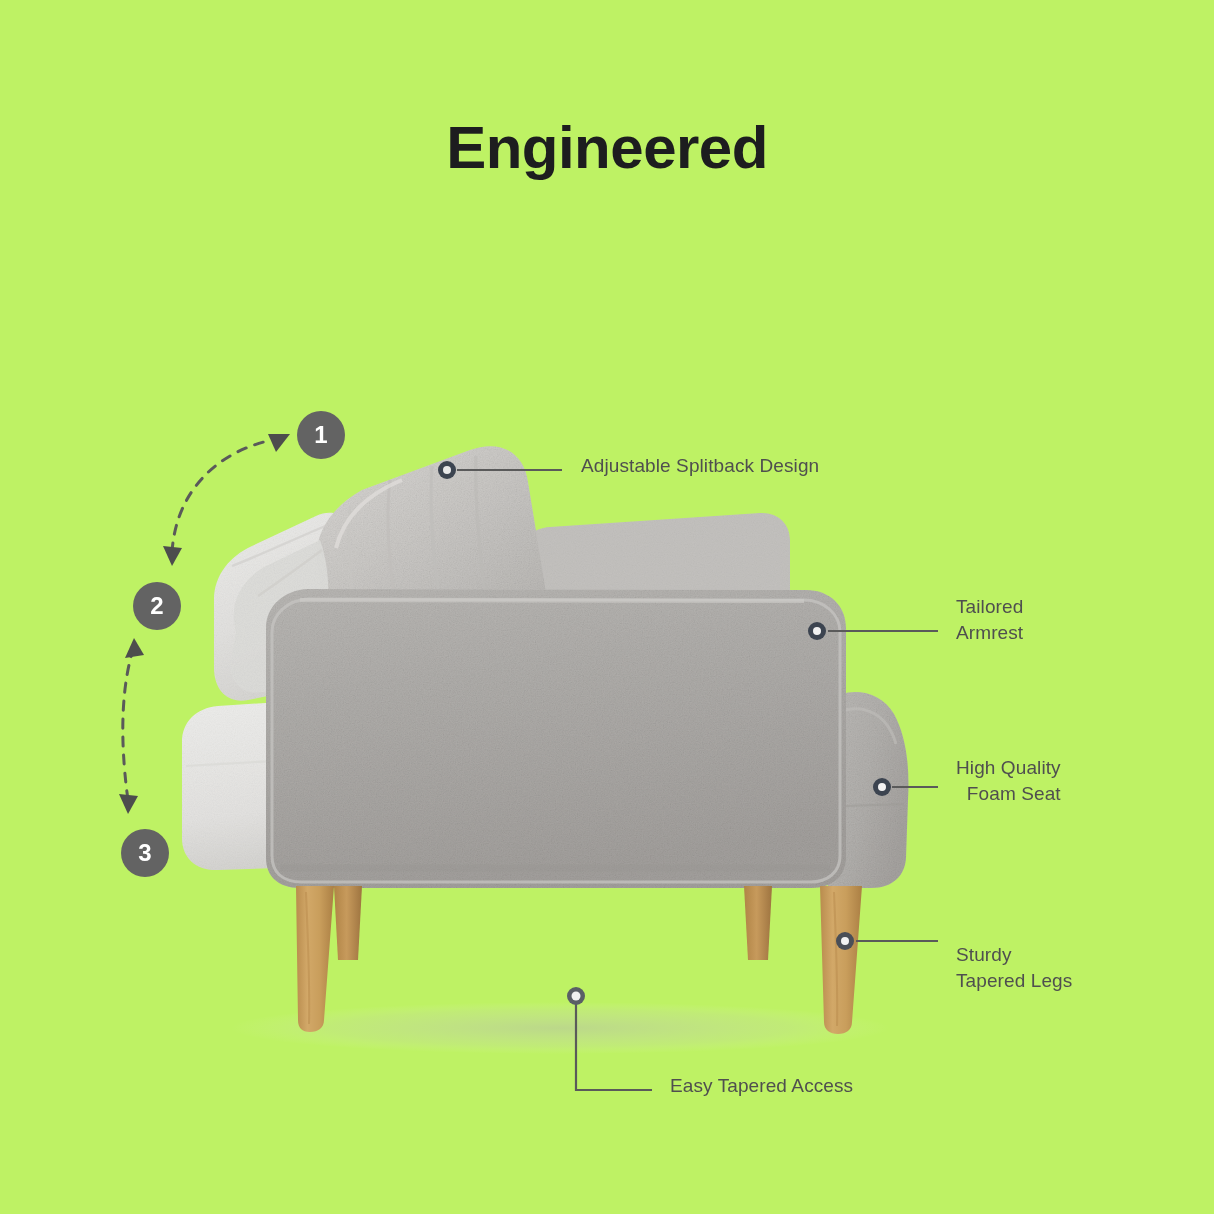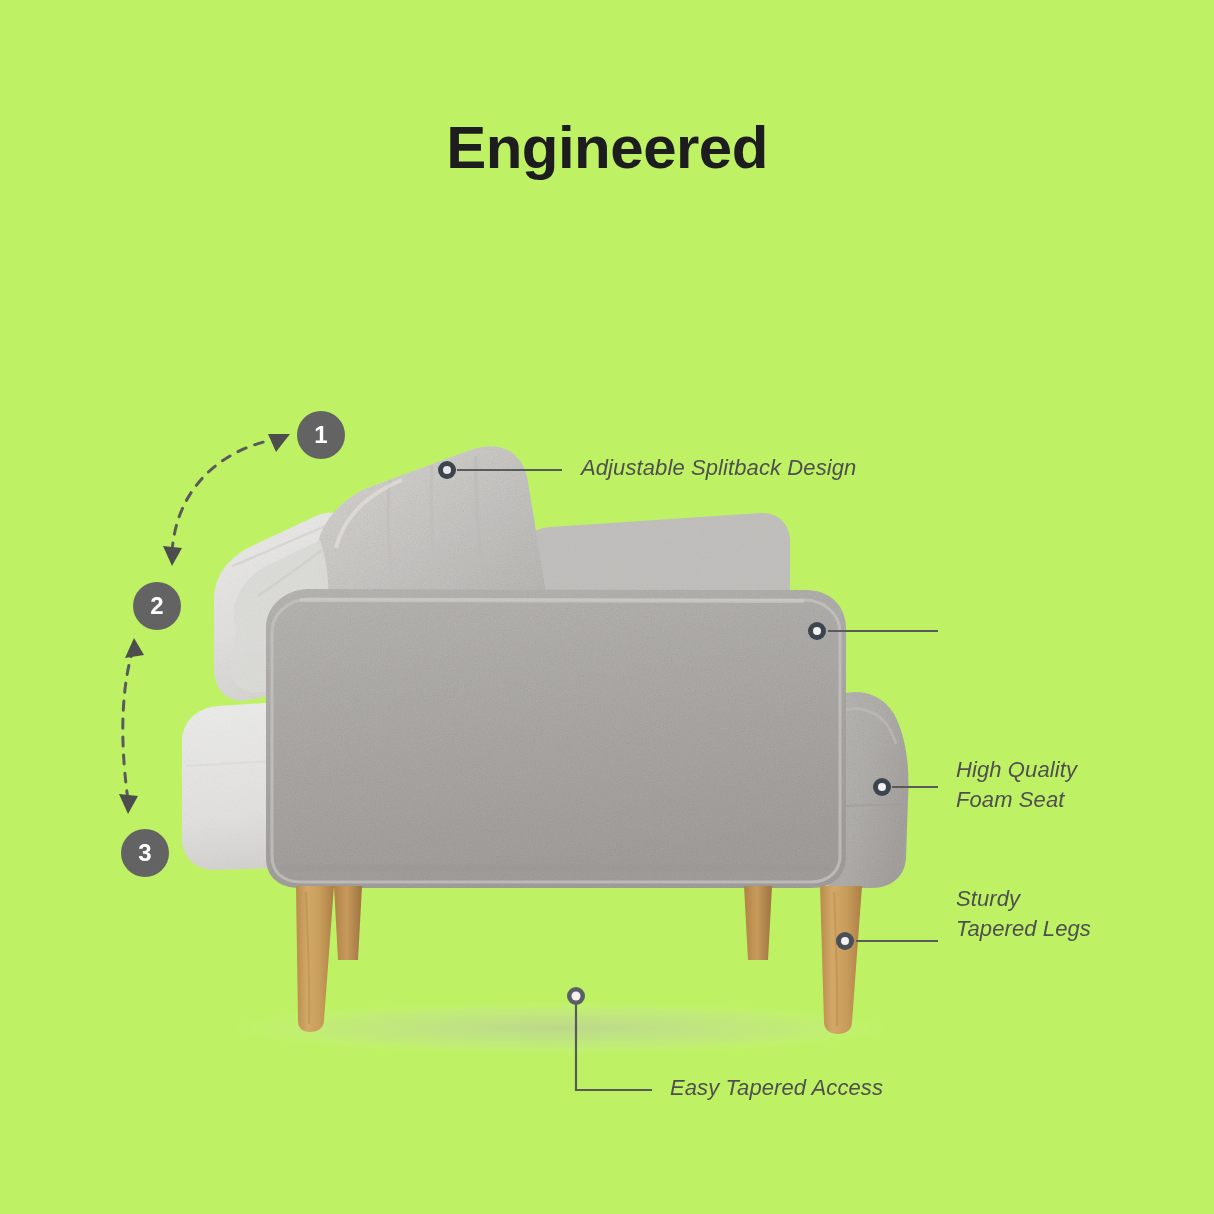--- a/index.html
+++ b/index.html
@@ -28,27 +28,27 @@
     display: flex; align-items: center; justify-content: center;
     line-height: 1;
   }
   #badge-1 { left: 297px; top: 411px; }
   #badge-2 { left: 133px; top: 582px; }
   #badge-3 { left: 121px; top: 829px; }
 
   
   .callout-label {
     position: absolute;
-    font-size: 22px; color: #4f4f4f; line-height: 1.36;
-    white-space: pre-line; letter-spacing: 0.1px; font-style: italic;
+    font-size: 19px; color: #4f4f4f; line-height: 1.36;
+    white-space: pre-line; letter-spacing: 0.1px;
   }
   #label-splitback { left: 581px; top: 453px; }
   #label-armrest   { left: 956px; top: 594px; }
-  #label-foam      { left: 956px; top: 755px; }
-  #label-legs      { left: 956px; top: 884px; }
+  #label-foam      { left: 956px; top: 755px; text-align: right; }
+  #label-legs      { left: 956px; top: 942px; }
   #label-cleaning  { left: 670px; top: 1073px; }
 
   
   #art { position: absolute; left: 0; top: 0; width: 1214px; height: 1214px; }
 </style>
 </head>
 <body>
 
 <div id="stage">
 
@@ -249,19 +249,21 @@
     <span>1</span>
   </div>
   <div class="badge" id="badge-2">
     <span>2</span>
   </div>
   <div class="badge" id="badge-3">
     <span>3</span>
   </div>
 
   <div class="callout-label" id="label-splitback">Adjustable Splitback Design</div>
+  <div class="callout-label" id="label-armrest">Tailored
+Armrest</div>
   <div class="callout-label" id="label-foam">High Quality
 Foam Seat</div>
   <div class="callout-label" id="label-legs">Sturdy
 Tapered Legs</div>
   <div class="callout-label" id="label-cleaning">Easy Tapered Access</div>
 
 </div>
 
 </body></html>

